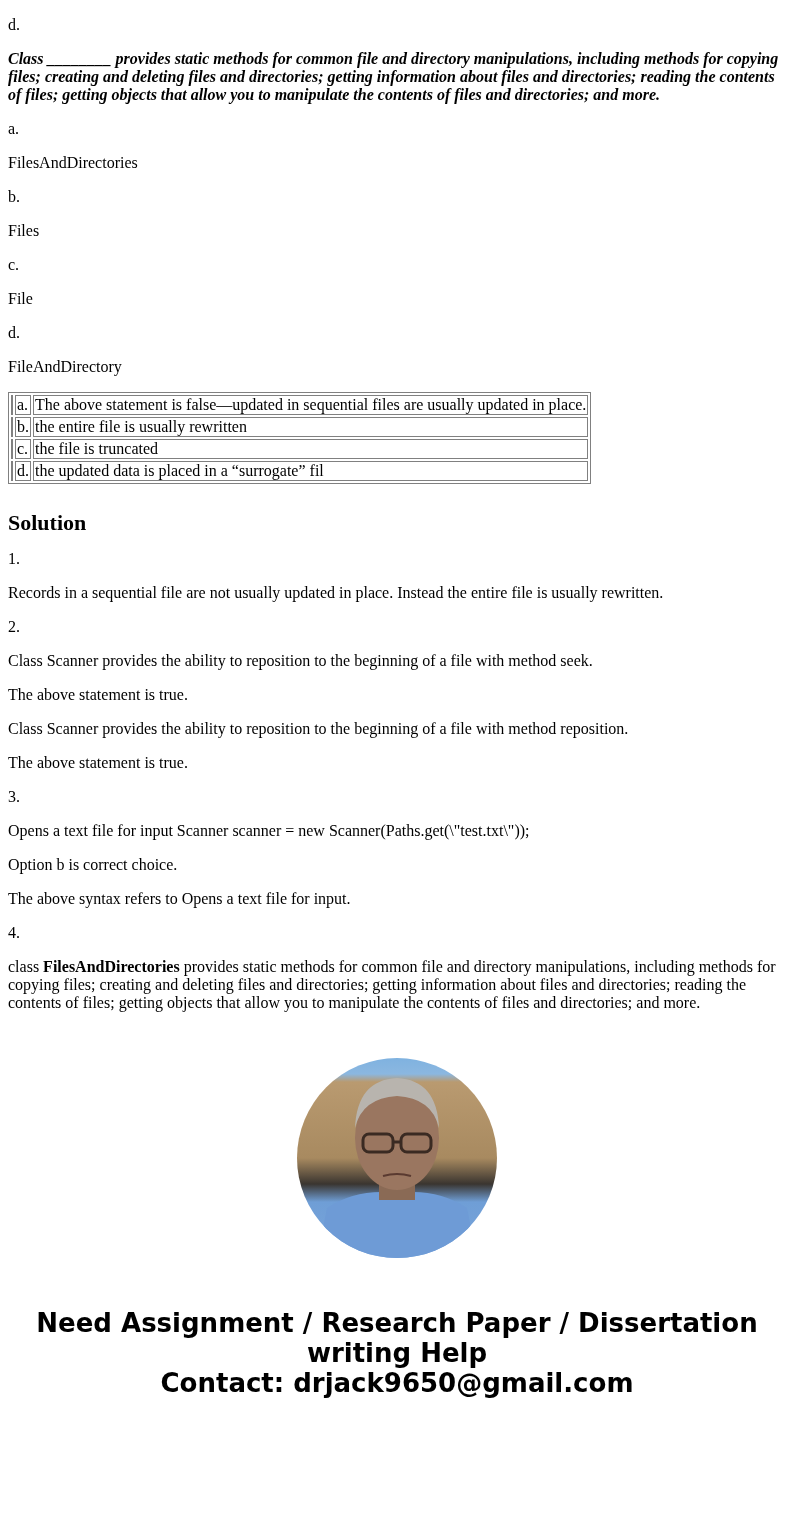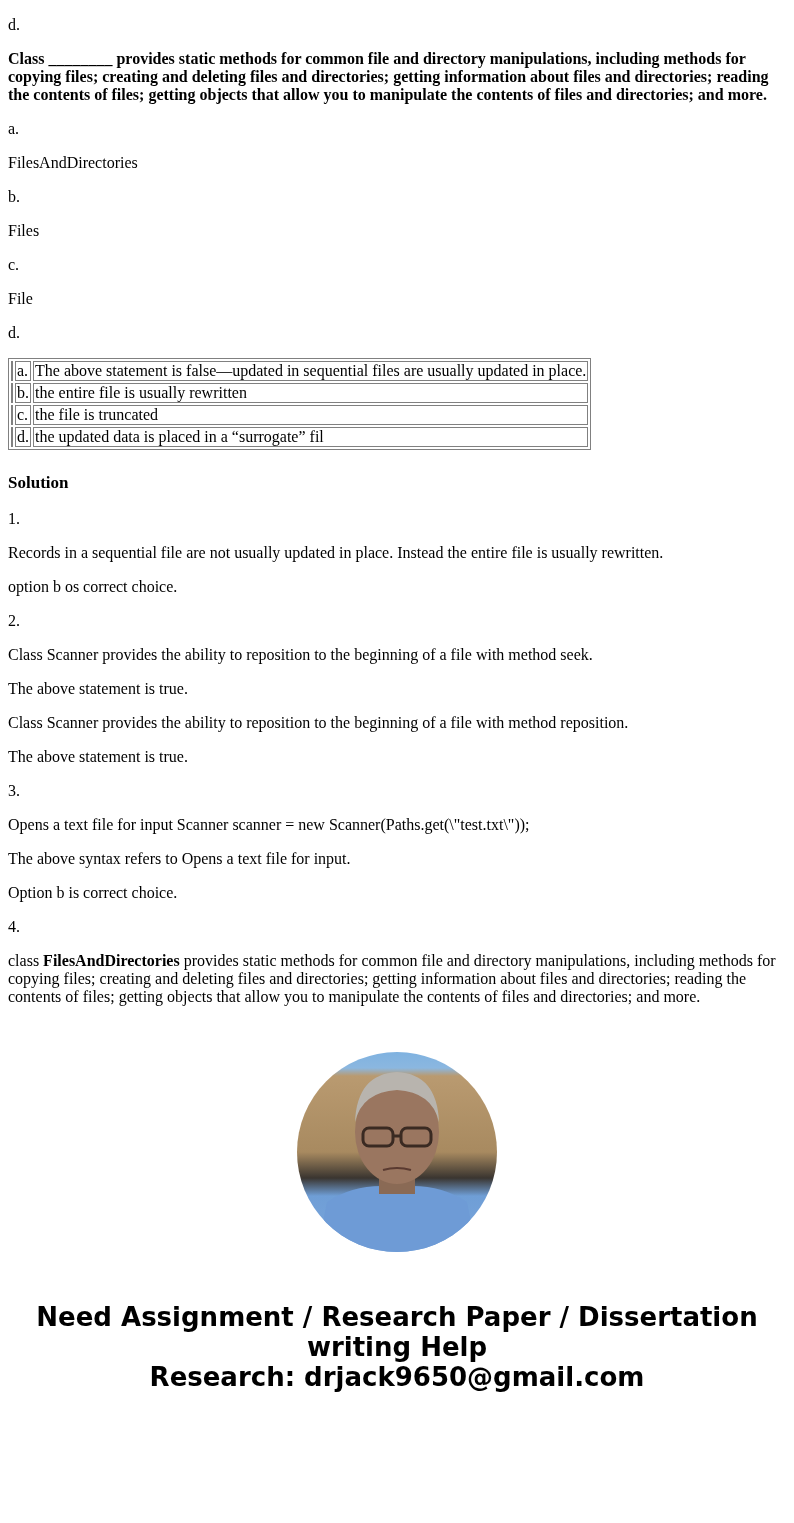--- a/index.html
+++ b/index.html
@@ -6,38 +6,38 @@
   body {
     width: 794px;
     font-family: "Liberation Serif", serif;
     font-size: 16px;
     line-height: 18px;
     color: #000;
   }
   .content { padding: 8px 8px 0 8px; }
   p { margin: 16px 0; }
   p.first { margin-top: 8px; }
-  p.bold { font-weight: bold; }
+  p.bold { font-weight: bold; font-style: italic; }
   table.opts {
     border: 1px solid #808080;
     border-spacing: 2px;
     border-collapse: separate;
     margin: 0;
     font-size: 16px;
   }
   table.opts td {
     border: 1px solid #808080;
     padding: 1px;
     line-height: 16px;
   }
   table.opts td.blank { padding: 0; width: 0; }
   h3 {
-    font-size: 17px;
+    font-size: 22px;
     font-weight: bold;
-    margin: 22px 0 16px 0;
+    margin: 28px 0 16px 0;
     line-height: 22px;
     font-family: Liberation Serif, serif;
   }
   .avatar-wrap {
     display: flex;
     justify-content: center;
     margin-top: 46px;
   }
   .avatar {
     width: 200px; height: 200px; border-radius: 50%;
@@ -61,20 +61,21 @@
   <p class="first">d.</p>
 
   <p class="bold">Class ________ provides static methods for common file and directory manipulations, including methods for copying files; creating and deleting files and directories; getting information about files and directories; reading the contents of files; getting objects that allow you to manipulate the contents of files and directories; and more.</p>
   <p>a.</p>
   <p>FilesAndDirectories</p>
   <p>b.</p>
   <p>Files</p>
   <p>c.</p>
   <p>File</p>
   <p>d.</p>
+  <p>FileAndDirectory</p>
 
   <table class="opts">
     <tbody>
         <tr>
       <td class="blank"></td>
       <td>a.</td>
       <td>The above statement is false—updated in sequential files are usually updated in place.</td>
     </tr>
     <tr>
       <td class="blank"></td>
@@ -91,32 +92,31 @@
       <td>d.</td>
       <td>the updated data is placed in a “surrogate” fil</td>
     </tr>
   </tbody>
     </table>
 
   <h3>Solution</h3>
 
   <p>1.</p>
   <p>Records in a sequential file are not usually updated in place. Instead the entire file is usually rewritten.</p>
-  <p>option b os correct choice.</p>
 
   <p>2.</p>
   <p>Class Scanner provides the ability to reposition to the beginning of a file with method seek.</p>
   <p>The above statement is true.</p>
   <p>Class Scanner provides the ability to reposition to the beginning of a file with method reposition.</p>
   <p>The above statement is true.</p>
 
   <p>3.</p>
   <p>Opens a text file for input Scanner scanner = new Scanner(Paths.get(\"test.txt\"));</p>
+  <p>Option b is correct choice.</p>
   <p>The above syntax refers to Opens a text file for input.</p>
-  <p>Option b is correct choice.</p>
 
   <p>4.</p>
   <p><span>class </span><b>FilesAndDirectories</b><span> provides static methods for common file and directory manipulations, including methods for copying files; creating and deleting files and directories; getting information about files and directories; reading the contents of files; getting objects that allow you to manipulate the contents of files and directories; and more.</span></p>
 </div>
 
 <div class="avatar-wrap">
   <div class="avatar">
     <svg width="200" height="200" viewBox="0 0 200 200">
 
       <path d="M20 200 L30 150 Q60 130 100 135 Q140 130 170 150 L180 200 Z" fill="#6e9bd6"></path>
@@ -131,14 +131,14 @@
       <rect x="104" y="76" width="30" height="18" rx="6" fill="none" stroke="#3a2a22" stroke-width="3"></rect>
       <line x1="96" y1="84" x2="104" y2="84" stroke="#3a2a22" stroke-width="3"></line>
 
       <path d="M86 118 Q100 114 114 118" stroke="#5a3a30" stroke-width="2" fill="none"></path>
     </svg>
   </div>
 </div>
 
 <div class="footer">
   <div>Need Assignment / Research Paper / Dissertation writing Help</div>
-  <div>Research: drjack9650@gmail.com</div>
+  <div>Contact: drjack9650@gmail.com</div>
 </div>
 
 </body></html>

